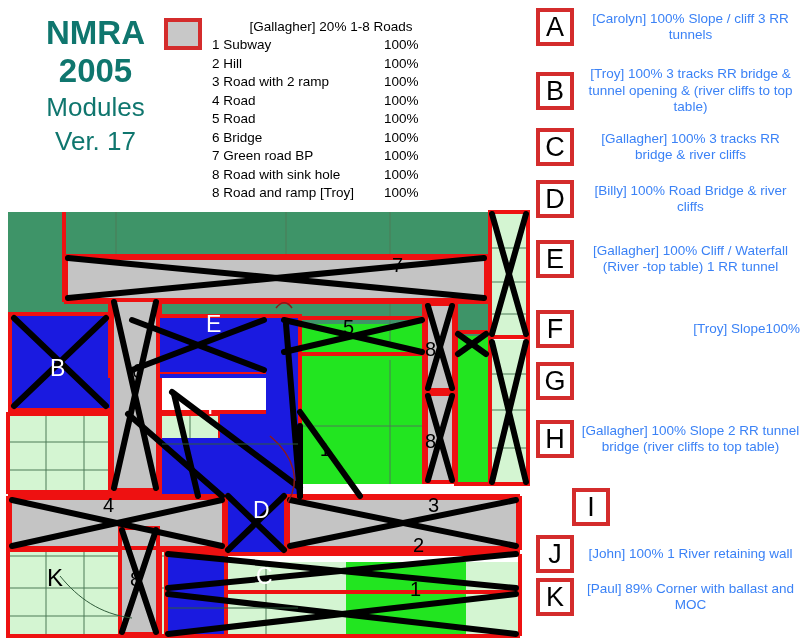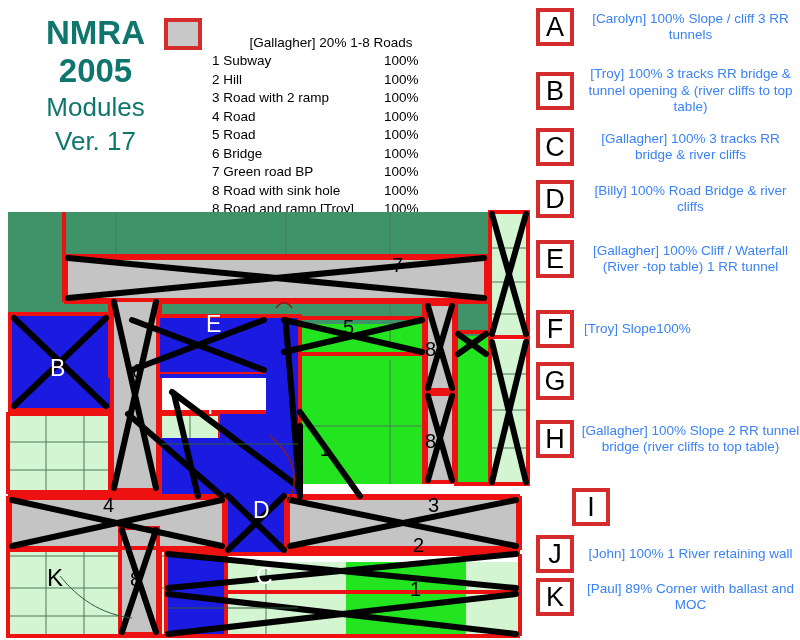--- a/index.html
+++ b/index.html
@@ -55,21 +55,20 @@
     top: 18px;
     width: 230px;
     font-size: 13.5px;
     color: #000;
   }
   #roads-legend .heading {
     text-align: center;
     white-space: nowrap;
     line-height: 18px;
     margin-left: 8px;
-    margin-top: 16px;
   }
   #roads-legend .row {
     display: flex;
     line-height: 18.5px;
     white-space: nowrap;
   }
   #roads-legend .row .name { flex: 0 0 172px; }
   #roads-legend .row .pct  { flex: 0 0 auto; }
 
   
@@ -101,21 +100,21 @@
     font-family: "Liberation Sans", sans-serif;
   }
   .leg-text {
     flex: 1 1 auto;
     padding-left: 7px;
     font-size: 13.5px;
     line-height: 16.5px;
     text-align: center;
     color: #3b82f6;
   }
-  .leg-text.left-al { text-align: left; padding-left: 10px; }
+  .leg-text.left-al { text-align: right; padding-left: 10px; }
 
   
   #map-wrap {
     position: absolute;
     left: 0px;
     top: 196px;
     width: 536px;
     height: 444px;
   }
   #map-svg { display: block; }

